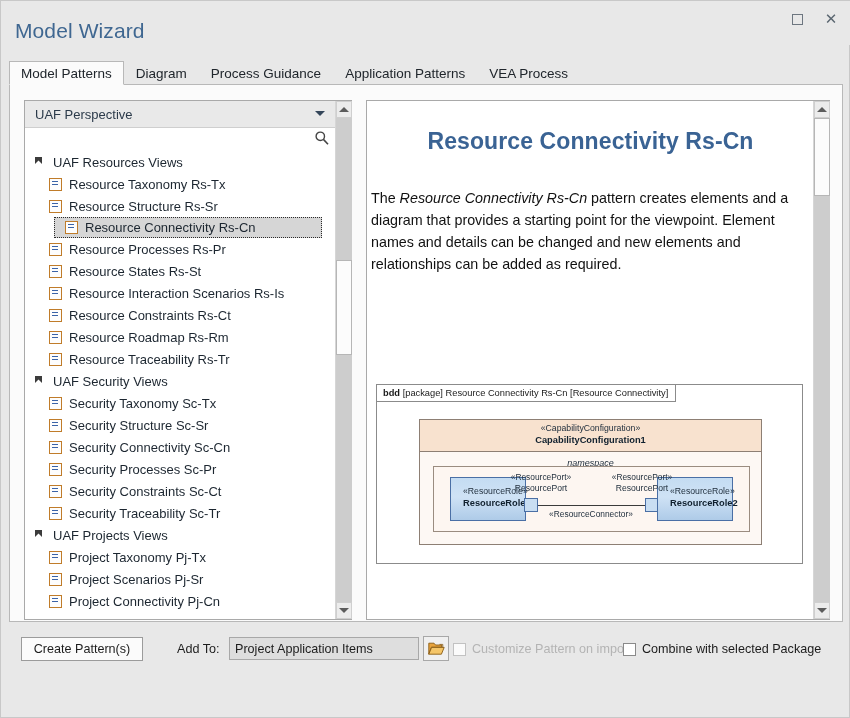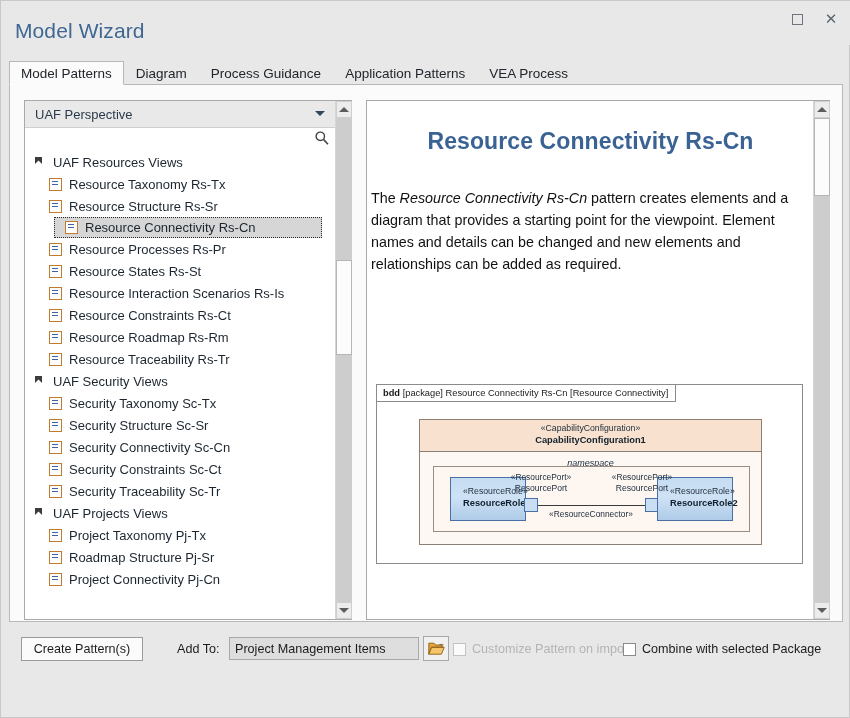--- a/index.html
+++ b/index.html
@@ -326,37 +326,41 @@
           <div class="tree-row child">
             <span class="item-icon"></span>
             <span>Security Structure Sc-Sr</span>
           </div>
           <div class="tree-row child">
             <span class="item-icon"></span>
             <span>Security Connectivity Sc-Cn</span>
           </div>
           <div class="tree-row child">
             <span class="item-icon"></span>
+            <span>Security Processes Sc-Pr</span>
+          </div>
+          <div class="tree-row child">
+            <span class="item-icon"></span>
             <span>Security Constraints Sc-Ct</span>
           </div>
           <div class="tree-row child">
             <span class="item-icon"></span>
             <span>Security Traceability Sc-Tr</span>
           </div>
           <div class="tree-row group">
             <span class="expander"></span>
             <span>UAF Projects Views</span>
           </div>
           <div class="tree-row child">
             <span class="item-icon"></span>
             <span>Project Taxonomy Pj-Tx</span>
           </div>
           <div class="tree-row child">
             <span class="item-icon"></span>
-            <span>Roadmap Structure Pj-Sr</span>
+            <span>Project Scenarios Pj-Sr</span>
           </div>
           <div class="tree-row child">
             <span class="item-icon"></span>
             <span>Project Connectivity Pj-Cn</span>
           </div>
         </div>
 
       <div class="lsb">
         <div class="sb-btn sb-up">
             <div class="tri-up"></div>
@@ -430,21 +434,21 @@
         <div class="sb-btn sb-down">
             <div class="tri-down"></div>
           </div>
       </div>
     </div>
   </div>
 
   <div class="bottombar">
     <div class="btn-create">Create Pattern(s)</div>
     <div class="addto-label">Add To:</div>
-    <div class="addto-field">Project Management Items</div>
+    <div class="addto-field">Project Application Items</div>
     <div class="folder-btn">
       <svg width="17" height="15" viewBox="0 0 17 15">
         <path d="M0.8,13.2 V2.2 h5.2 l1.5,1.8 h6.2 v2.2 H3.4 L0.8,13.2 Z" fill="#e8a33d" stroke="#8a5c14" stroke-width="0.9"></path>
         <path d="M0.8,13.2 L3.6,6.4 H16.2 L13.4,13.2 Z" fill="#f5c669" stroke="#8a5c14" stroke-width="0.9"></path>
         <path d="M11.5,3.4 h3.3 v3.2" fill="none" stroke="#8a5c14" stroke-width="0.8"></path>
       </svg>
     </div>
 
     <label class="cb-wrap cb1">
       <span class="cb disabled"></span>

